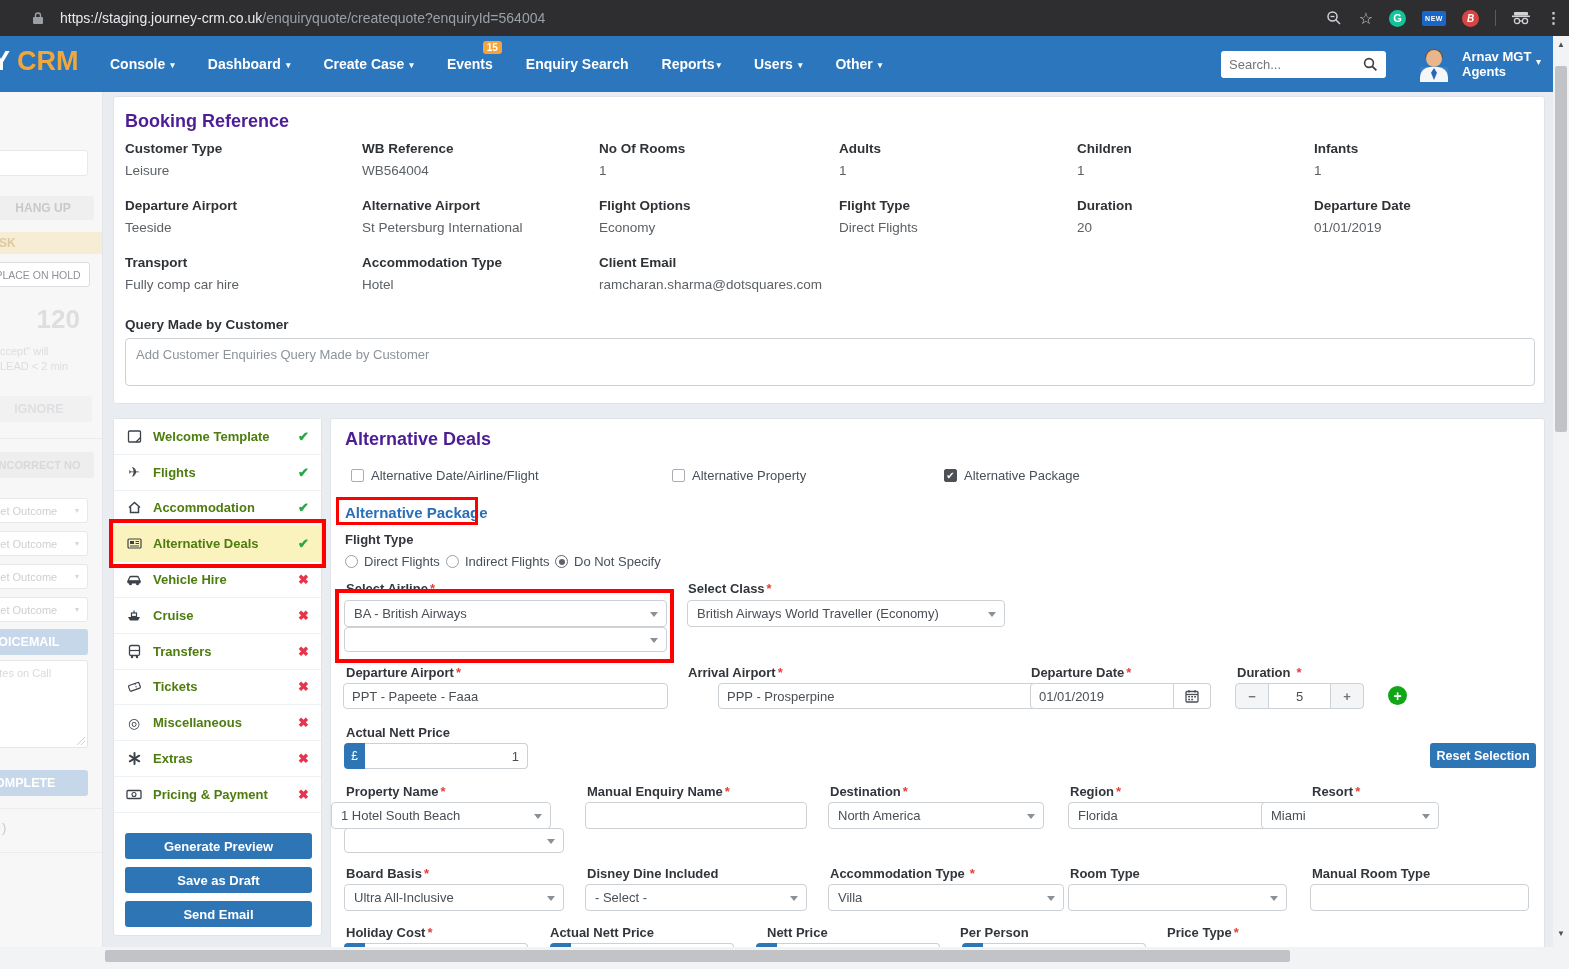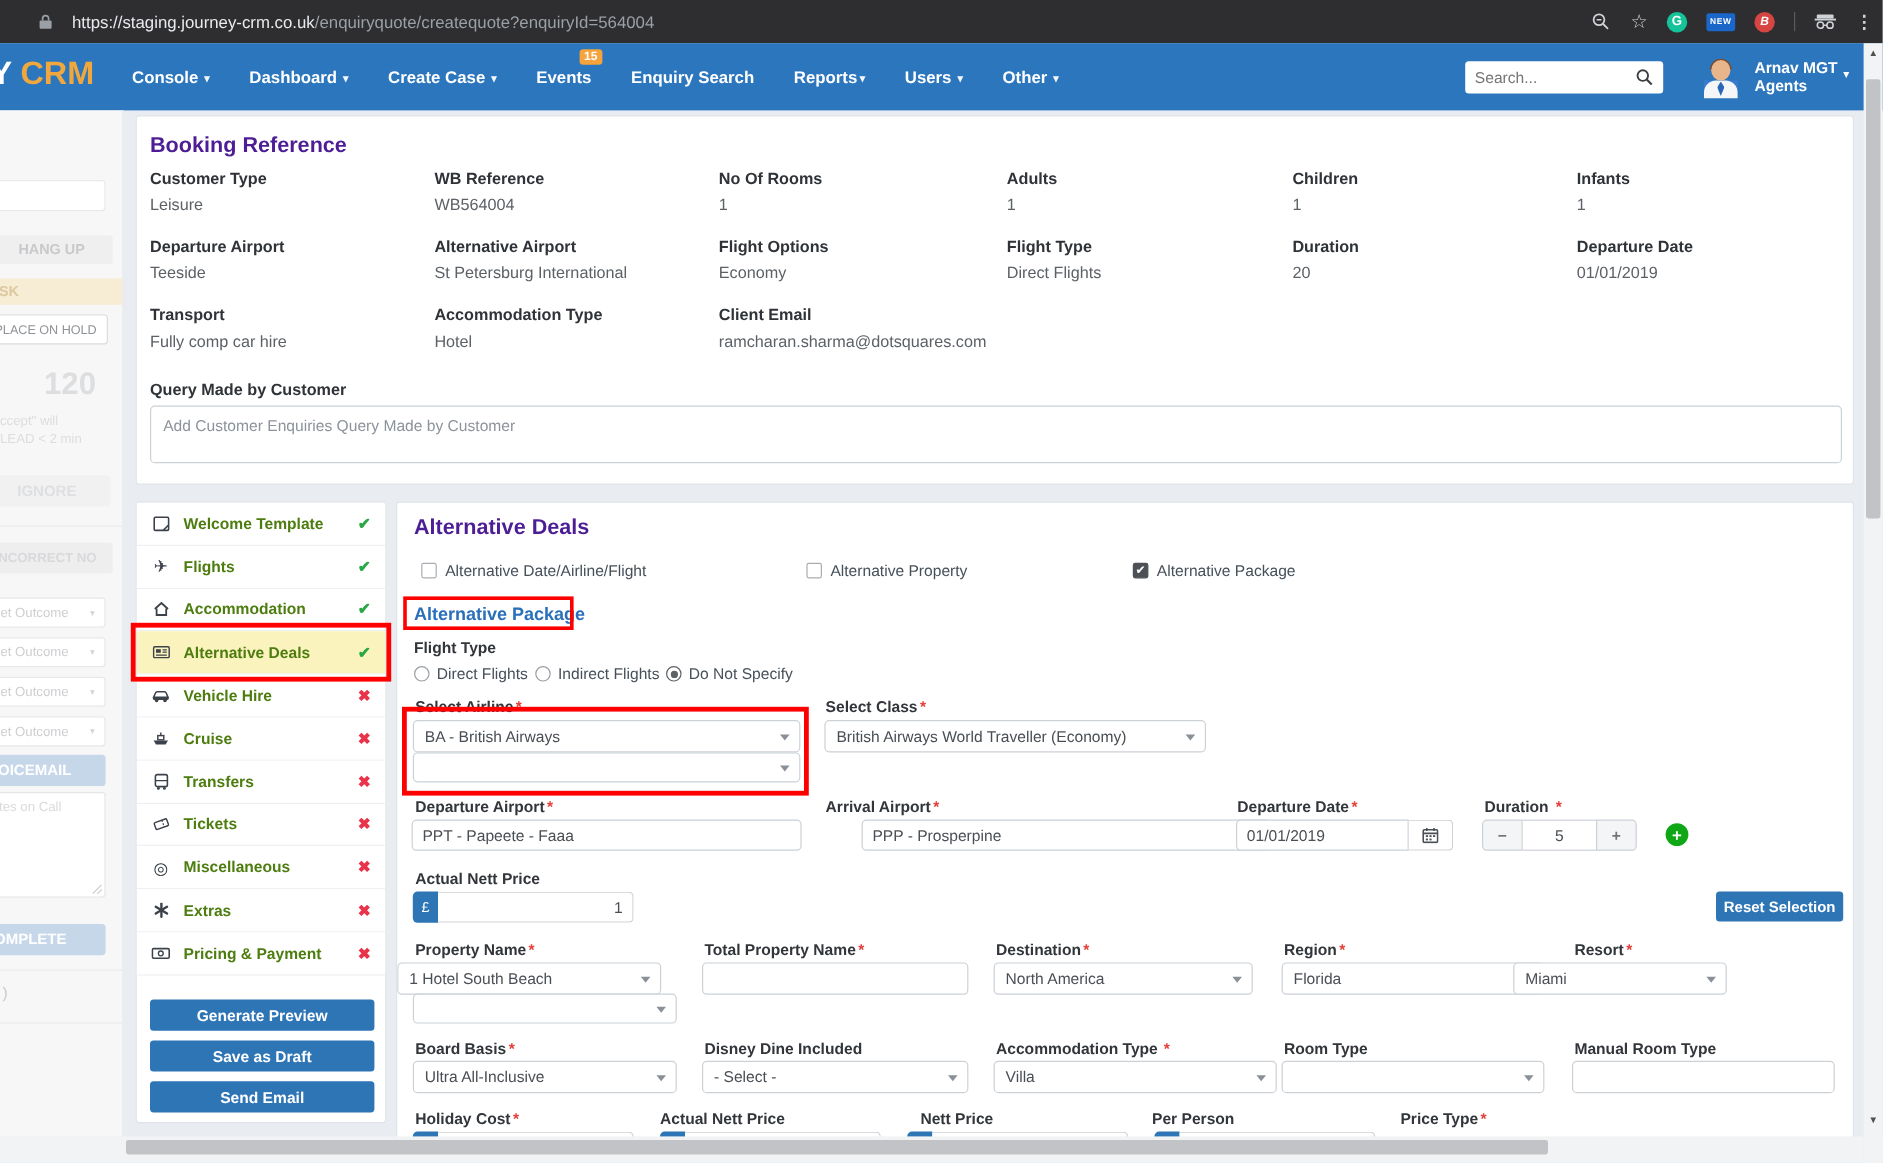--- a/index.html
+++ b/index.html
@@ -498,21 +498,21 @@
   <div class="gplus" style="left:1057px;top:267px">+</div>
 
   <div class="lbl" style="left:15px;top:306px">Actual Nett Price</div>
   <div class="moneyg" style="left:13px;top:324px">
     <span class="pound">£</span>
     <input class="inp num" style="width: 163px;" readonly="" value="1">
   </div>
   <div class="rbtn" style="left:1099px;top:324px;width:106px;height:25px">Reset Selection</div>
 
   <div class="lbl" style="left:15px;top:365px"><span>Property Name</span><span class="req">*</span></div>
-  <div class="lbl" style="left:256px;top:365px"><span>Total Property Name</span><span class="req">*</span></div>
+  <div class="lbl" style="left:256px;top:365px"><span>Manual Enquiry Name</span><span class="req">*</span></div>
   <div class="lbl" style="left:499px;top:365px"><span>Destination</span><span class="req">*</span></div>
   <div class="lbl" style="left:739px;top:365px"><span>Region</span><span class="req">*</span></div>
   <div class="lbl" style="left:981px;top:365px"><span>Resort</span><span class="req">*</span></div>
   <div class="sel" style="left:0;top:383px;width:220px">
       <span>1 Hotel South Beach</span>
       <span class="ct"></span>
     </div>
   <div class="sel" style="left:13px;top:409px;width:220px;height:25px">
       <span class="ct" style="top:10px"></span>
     </div>

